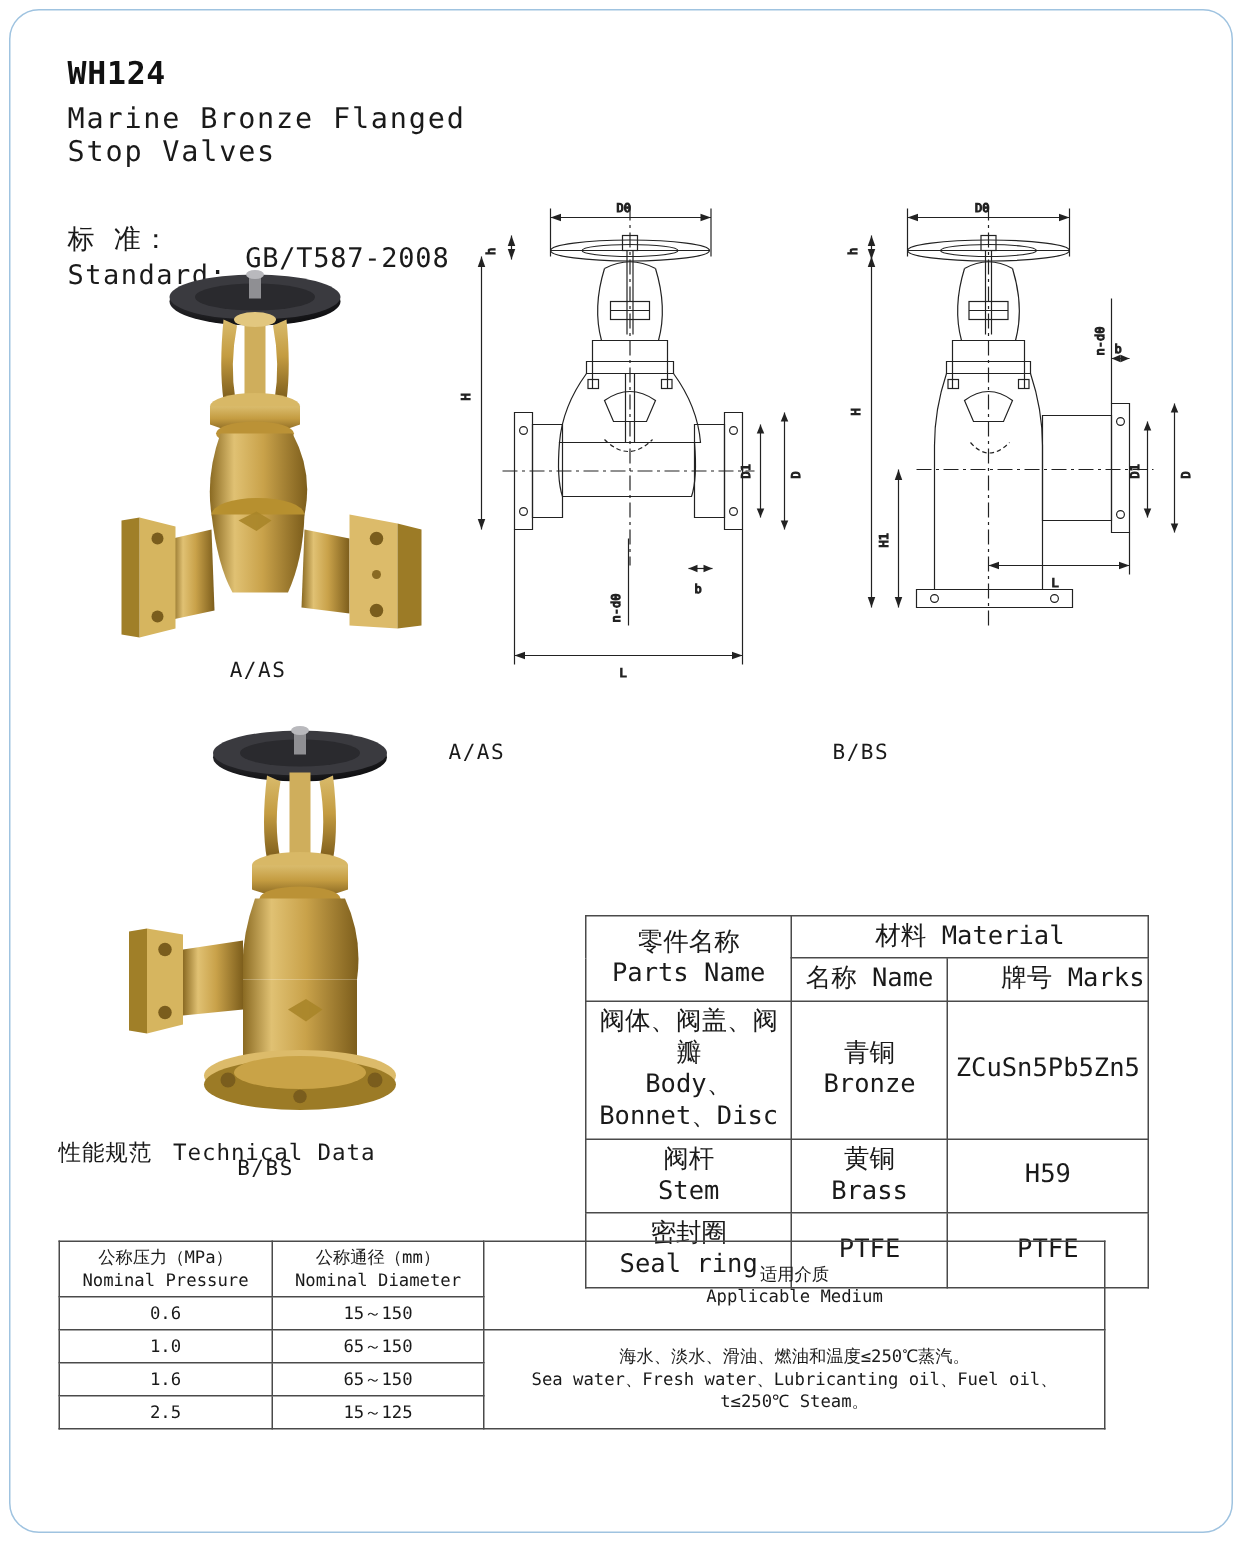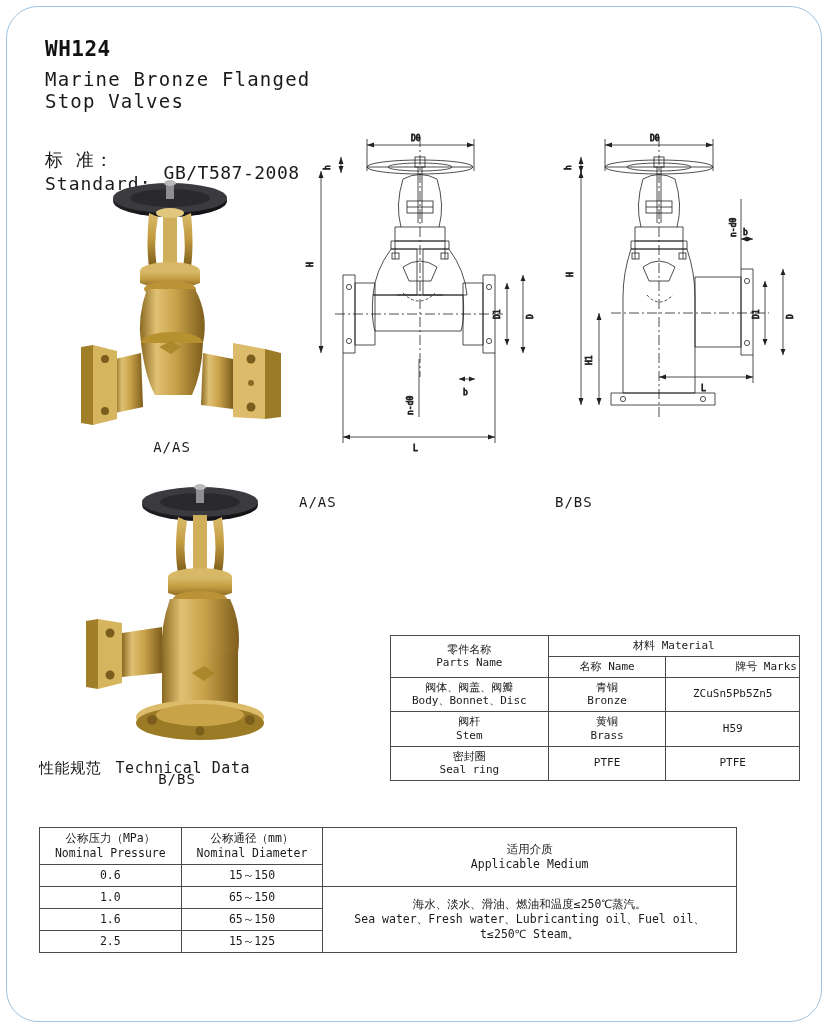--- a/index.html
+++ b/index.html
@@ -15,21 +15,21 @@
     color: #1a1a1a;
     overflow: hidden;
   }
   .page {
     position: absolute;
     left: 6px;
     top: 6px;
     width: 816px;
     height: 1016px;
     border: 1px solid #9fc3e0;
-    border-radius: 32px;
+    border-radius: 20px;
     box-sizing: border-box;
     background: #fff;
   }
 
   
   .header {
     position: absolute;
     left: 38px;
     top: 30px;
     width: 300px;
@@ -98,23 +98,23 @@
   }
   .materials-heading .en { margin-left: 10px; }
 
   table {
     border-collapse: collapse;
     font-family: "DejaVu Sans Mono", monospace;
   }
   .mat-table {
     position: absolute;
     left: 383px;
-    top: 628px;
-    width: 410px;
-    font-size: 11px;
+    top: 603px;
+    width: 376px;
+    font-size: 17px;
   }
   .mat-table td, .mat-table th {
     border: 1px solid #4a4a4a;
     text-align: center;
     padding: 3px 2px;
     line-height: 1.25;
     font-weight: normal;
   }
   .mat-table .col-part { width: 160px; }
   .mat-table .col-name { width: 118px; }

